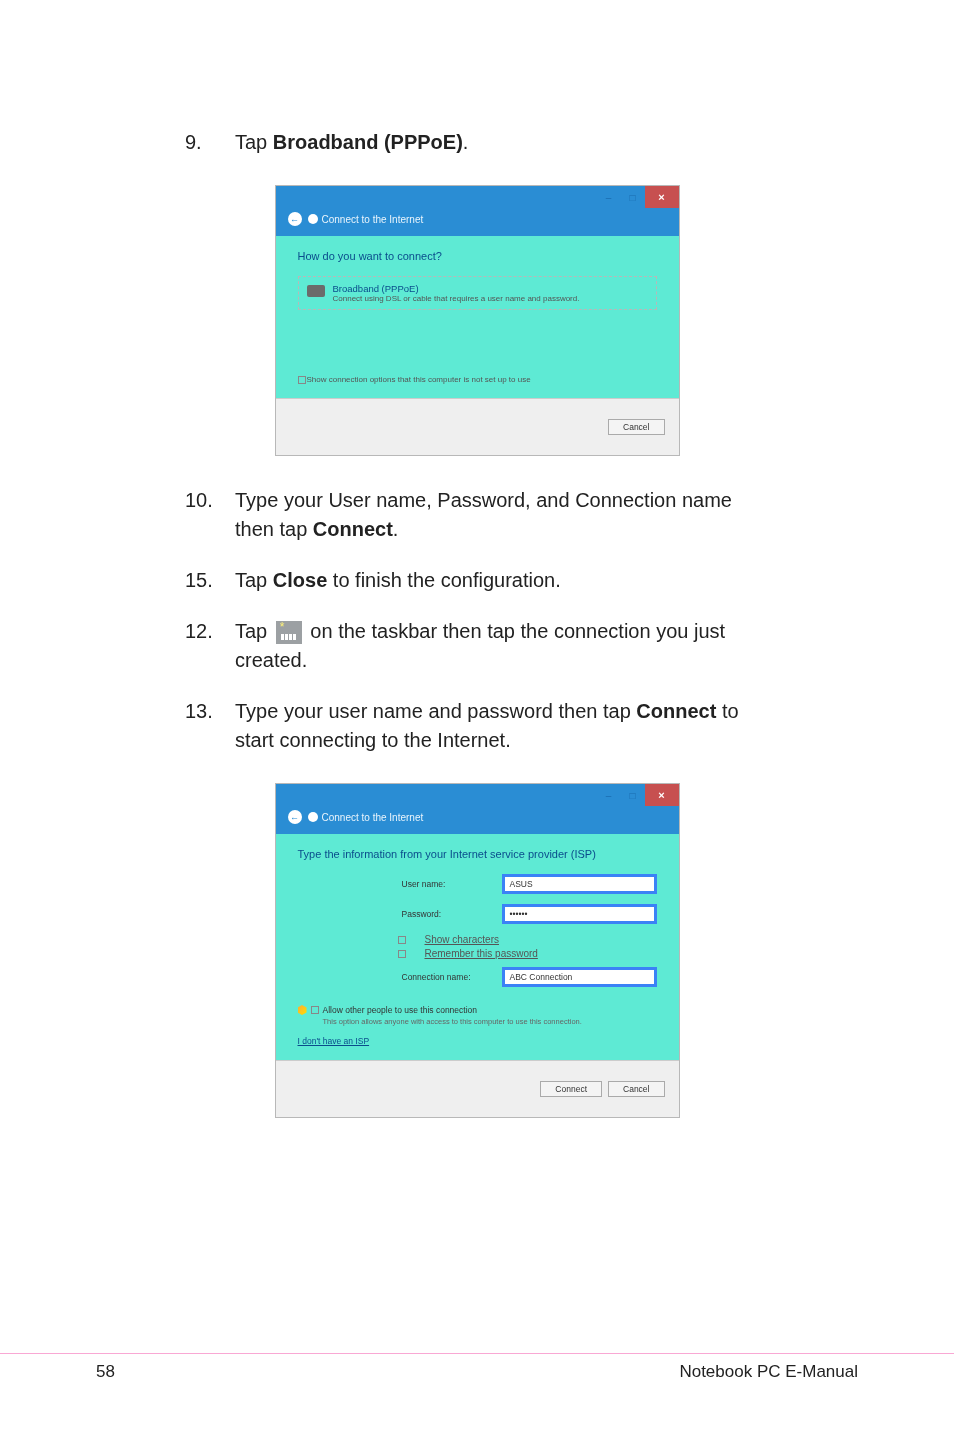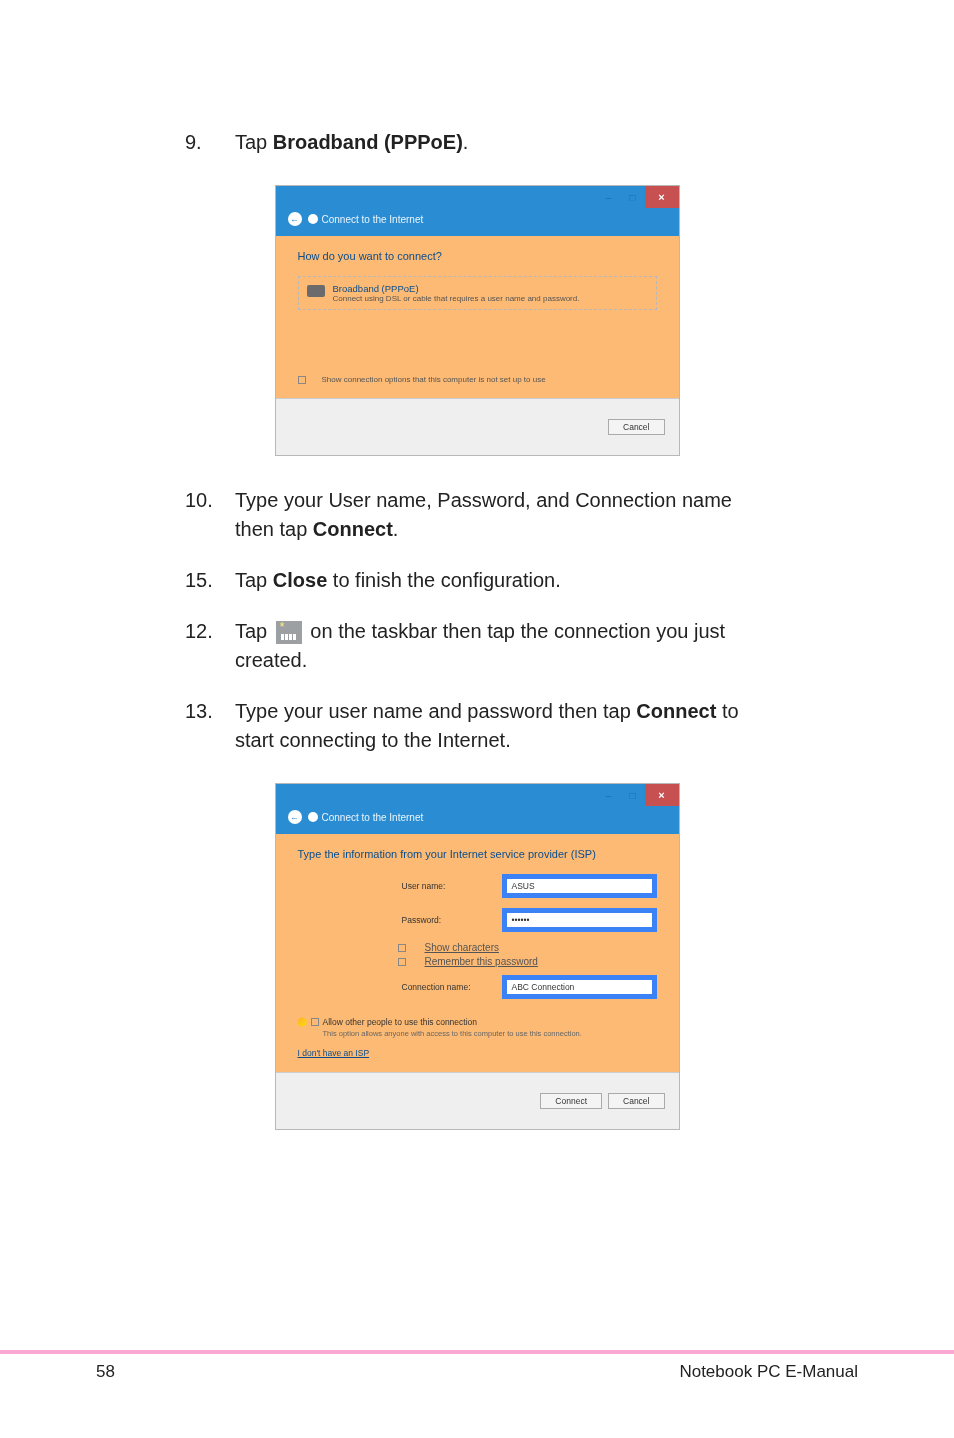--- a/index.html
+++ b/index.html
@@ -89,21 +89,21 @@
     .dialog-header .globe {
       width: 10px;
       height: 10px;
       background: #fff;
       border-radius: 50%;
       margin-right: 4px;
       display: inline-block;
     }
     .dialog-body {
       padding: 14px 22px 14px 22px;
-      background: #fdba74;
+      background: #5eead4;
     }
     .dialog-heading {
       color: #0a4d8c;
       font-size: 11px;
       margin-bottom: 14px;
     }
     .conn-option {
       border: 1px dashed #b8b8b8;
       padding: 6px 8px;
       margin-bottom: 65px;
@@ -125,21 +125,21 @@
     }
     .conn-option .opt-sub {
       color: #555;
       font-size: 8px;
     }
     .show-options {
       font-size: 8px;
       color: #555;
       display: flex;
       align-items: center;
-      gap: 16px;
+      gap: 1px;
     }
     .show-options .chk {
       width: 8px;
       height: 8px;
       border: 1px solid #888;
       display: inline-block;
     }
     .dialog-footer {
       background: #efefef;
       border-top: 1px solid #ccc;
@@ -162,21 +162,21 @@
       margin-bottom: 10px;
       justify-content: flex-end;
     }
     .form-row .label {
       width: 100px;
       color: #333;
       font-size: 8.5px;
     }
     .form-row .input-box {
       width: 155px;
-      border: 5px solid #3b82f6;
+      border: 3px solid #3b82f6;
       padding: 2px 5px;
       font-size: 8.5px;
       color: #333;
       background: #fff;
     }
     .chk-row {
       margin-left: 100px;
       font-size: 10px;
       color: #555;
       display: flex;
@@ -245,21 +245,21 @@
       top: -2px;
       left: 4px;
       color: #fff27a;
       font-size: 12px;
     }
     .page-footer {
       position: absolute;
       bottom: 56px;
       left: 0;
       right: 0;
-      border-top: 4px solid #f9a8d4;
+      border-top: 1px solid #f9a8d4;
       padding: 8px 96px 0 96px;
       display: flex;
       justify-content: space-between;
       font-size: 17px;
       color: #222;
     }
   </style>
 </head>
 <body>
 

